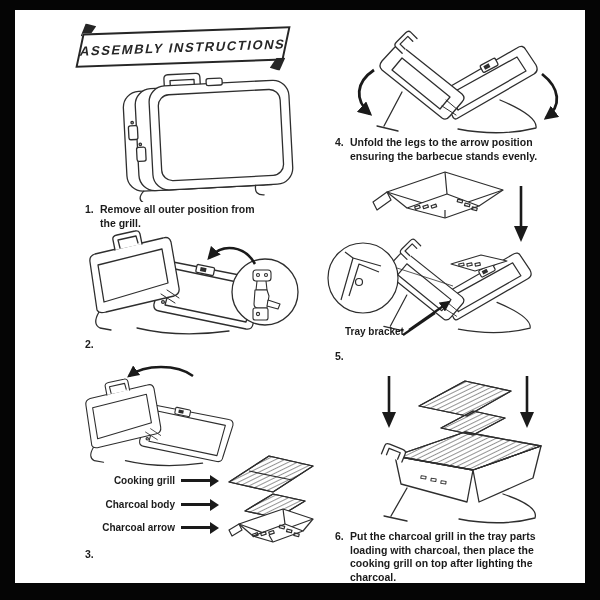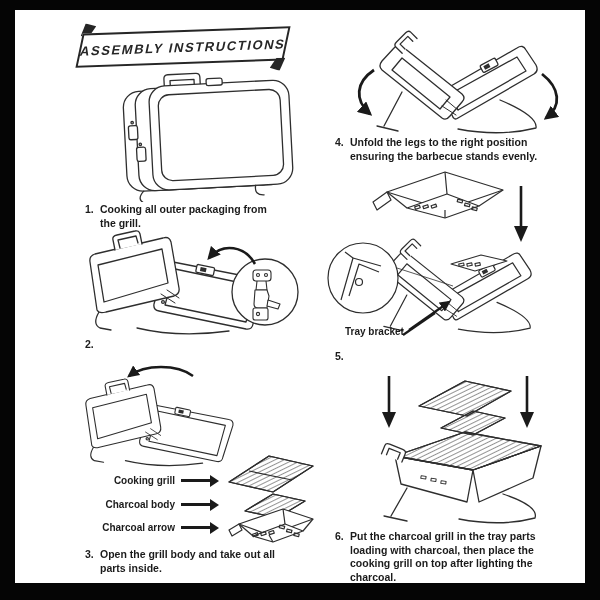--- a/index.html
+++ b/index.html
@@ -109,21 +109,21 @@
         <circle cx="30" cy="47" r="1.2"></circle>
         <circle cx="37" cy="69" r="1.2"></circle>
         <path d="M38,116 q-8,8 0,12 l12,2"></path>
         <path d="M150,116 q-2,10 8,10"></path>
       </g>
     </svg>
   </div>
 
   <div class="caption" style="left:70px;top:193px;width:225px">
     <span class="cap-num">1.</span>
-    <span class="cap-text">Cooking all outer packaging from
+    <span class="cap-text">Remove all outer position from
 the grill.</span>
   </div>
 
   <div class="fig" style="left:62px;top:220px;width:228px;height:106px">
     <svg viewBox="0 0 228 106">
       <use href="#vcase2" x="0" y="2"></use>
       <circle cx="188" cy="62" r="33" fill="#fff" stroke="#2e2e2e" stroke-width="1.3"></circle>
       <g stroke="#2e2e2e" fill="#fff" stroke-width="1.1" stroke-linejoin="round">
         <rect x="176" y="40" width="18" height="11" rx="3"></rect>
         <circle cx="181" cy="45" r="1.5"></circle>
@@ -188,35 +188,33 @@
       <span class="thick-arrow"></span>
     </div>
     <div class="plabel-row" style="top:160px;right:104px">
       <span>Charcoal arrow</span>
       <span class="thick-arrow"></span>
     </div>
   </div>
 
   <div class="caption" style="left:70px;top:538px;width:235px">
     <span class="cap-num">3.</span>
-    <span class="cap-text">Open the grill body and take out all
-parts inside.</span>
   </div>
 
   <div class="fig" style="left:325px;top:18px;width:230px;height:106px">
     <svg viewBox="0 0 230 106">
       <use href="#vcase4" x="10" y="2"></use>
       <path d="M34,42 C16,54 14,72 30,86" fill="none" stroke="#1a1a1a" stroke-width="2.8" marker-end="url(#ahBlack)"></path>
       <path d="M202,46 C220,60 222,78 206,90" fill="none" stroke="#1a1a1a" stroke-width="2.8" marker-end="url(#ahBlack)"></path>
     </svg>
   </div>
 
   <div class="caption" style="left:320px;top:126px;width:240px">
     <span class="cap-num">4.</span>
-    <span class="cap-text">Unfold the legs to the right position
+    <span class="cap-text">Unfold the legs to the arrow position
 ensuring the barbecue stands evenly.</span>
   </div>
 
   <div class="fig" style="left:308px;top:152px;width:260px;height:186px">
     <svg viewBox="0 0 260 186">
 
       <g stroke="#2e2e2e" fill="#fff" stroke-width="1.2" stroke-linejoin="round">
         <polygon points="64,30 122,10 180,28 122,48"></polygon>
         <polygon points="84,46 124,32 156,44 122,56"></polygon>
         <line x1="64" y1="30" x2="84" y2="46"></line>

